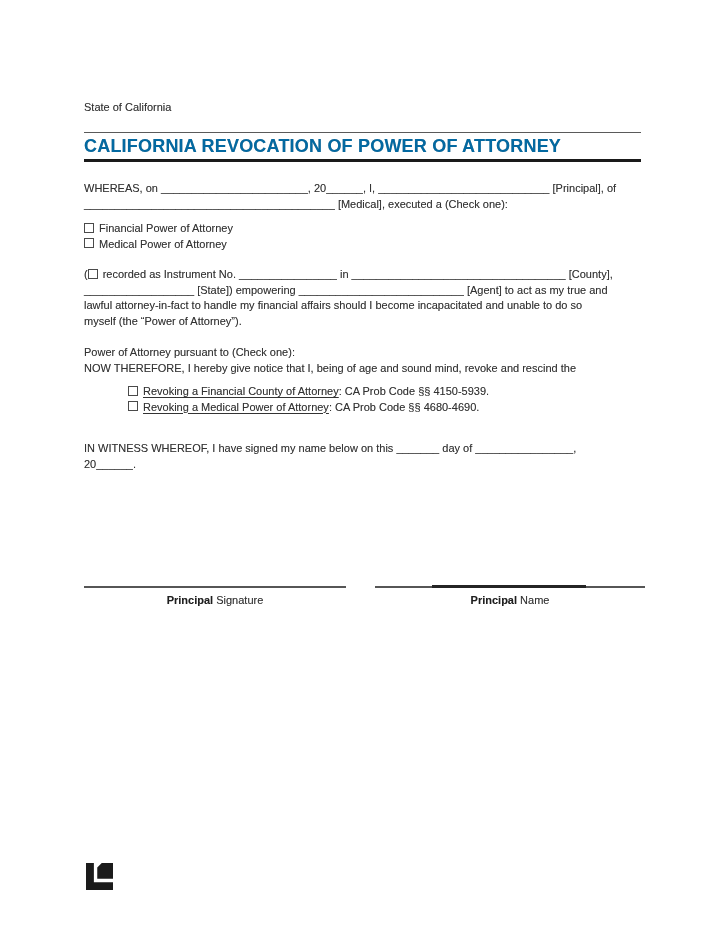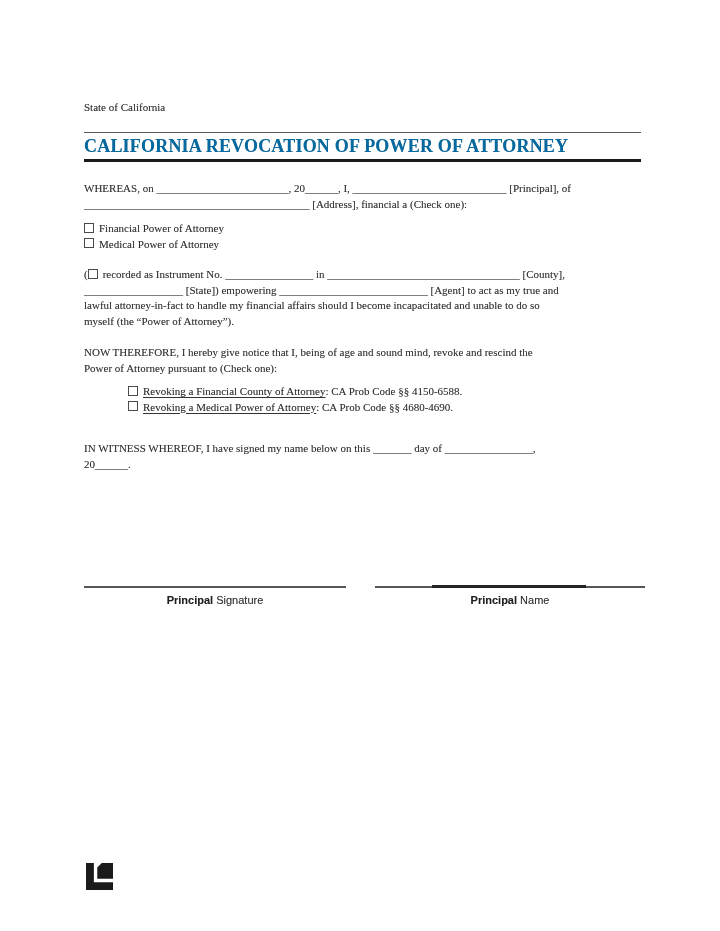--- a/index.html
+++ b/index.html
@@ -2,21 +2,21 @@
 <html><head>
 <meta charset="utf-8">
 <style>
   html,body { margin:0; padding:0; background:#ffffff; }
   .page {
     position:relative; width:720px; height:931px; background:#ffffff;
     font-family:"Liberation Sans","DejaVu Sans",sans-serif;
     font-size:11px; color:#333333; overflow:hidden;
     text-shadow:0 0 0.6px rgba(70,70,70,0.45);
   }
-  .content { position:absolute; left:84px; top:0; width:557px;font-family:Liberation Serif, serif; }
+  .content { position:absolute; left:84px; top:0; width:557px; }
   .state-line { margin-top:101px; }
   .doc-title {
     margin-top:19px; font-size:18px; font-weight:bold; color:#0369a1;
     border-top:1px solid #5a5a5a; border-bottom:3px solid #1a1a1a;
     padding:3px 0 2px 0; letter-spacing:0.2px; white-space:nowrap;
   }
   .block { }
   .mt13{margin-top:19px}.mt9{margin-top:9px}.mt15{margin-top:15px}
   .mt16{margin-top:16px}.mt8{margin-top:8px}.mt11{margin-top:11px}.mt12{margin-top:26px}
   .indent { padding-left:44px; }
@@ -42,42 +42,42 @@
 
 <div class="page">
   <div class="content">
 
     <div class="state-line">State of California</div>
 
     <div class="doc-title">CALIFORNIA REVOCATION OF POWER OF ATTORNEY</div>
 
     <div class="block mt13">
         <div class="ln"><span>WHEREAS, on ________________________, 20______, I, ____________________________ [Principal], of</span></div>
-        <div class="ln"><span>_________________________________________ [Address], financial a (Check one):</span></div>
+        <div class="ln"><span>_________________________________________ [Medical], executed a (Check one):</span></div>
       </div>
 
     <div class="block mt9">
         <div class="ln"><span class="cb"></span><span>Financial Power of Attorney</span></div>
         <div class="ln"><span class="cb"></span><span>Medical Power of Attorney</span></div>
       </div>
 
     <div class="block mt15">
         <div class="ln"><span>(</span><span class="cb"></span><span>recorded as Instrument No. ________________ in ___________________________________ [County],</span></div>
         <div class="ln"><span>__________________ [State]) empowering ___________________________ [Agent] to act as my true and</span></div>
         <div class="ln"><span>lawful attorney-in-fact to handle my financial affairs should I become incapacitated and unable to do so</span></div>
         <div class="ln"><span>myself (the “Power of Attorney”).</span></div>
       </div>
 
     <div class="block mt16">
+        <div class="ln"><span>Power of Attorney pursuant to (Check one):</span></div>
         <div class="ln"><span>NOW THEREFORE, I hereby give notice that I, being of age and sound mind, revoke and rescind the</span></div>
-        <div class="ln"><span>Power of Attorney pursuant to (Check one):</span></div>
       </div>
 
     <div class="block mt8 indent">
-        <div class="ln"><span class="cb"></span><span class="und">Revoking a Financial County of Attorney</span><span>: CA Prob Code §§ 4150-6588.</span></div>
+        <div class="ln"><span class="cb"></span><span class="und">Revoking a Financial County of Attorney</span><span>: CA Prob Code §§ 4150-5939.</span></div>
         <div class="ln"><span class="cb"></span><span class="und">Revoking a Medical Power of Attorney</span><span>: CA Prob Code §§ 4680-4690.</span></div>
       </div>
 
 
     <div class="block mt12">
         <div class="ln"><span>IN WITNESS WHEREOF, I have signed my name below on this _______ day of ________________,</span></div>
         <div class="ln"><span>20______.</span></div>
       </div>
 
   </div>

